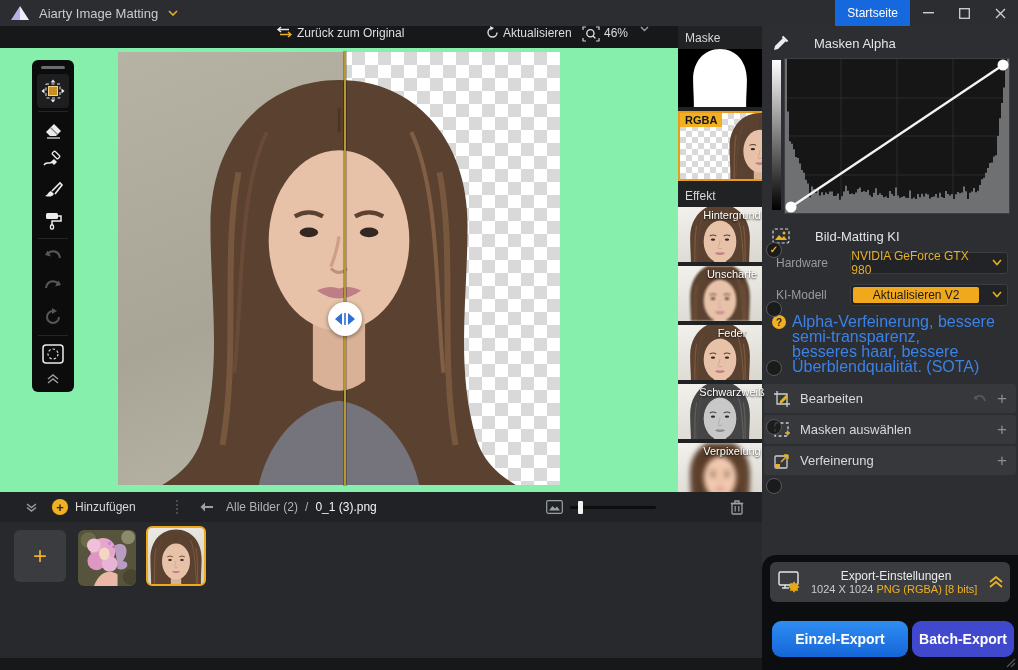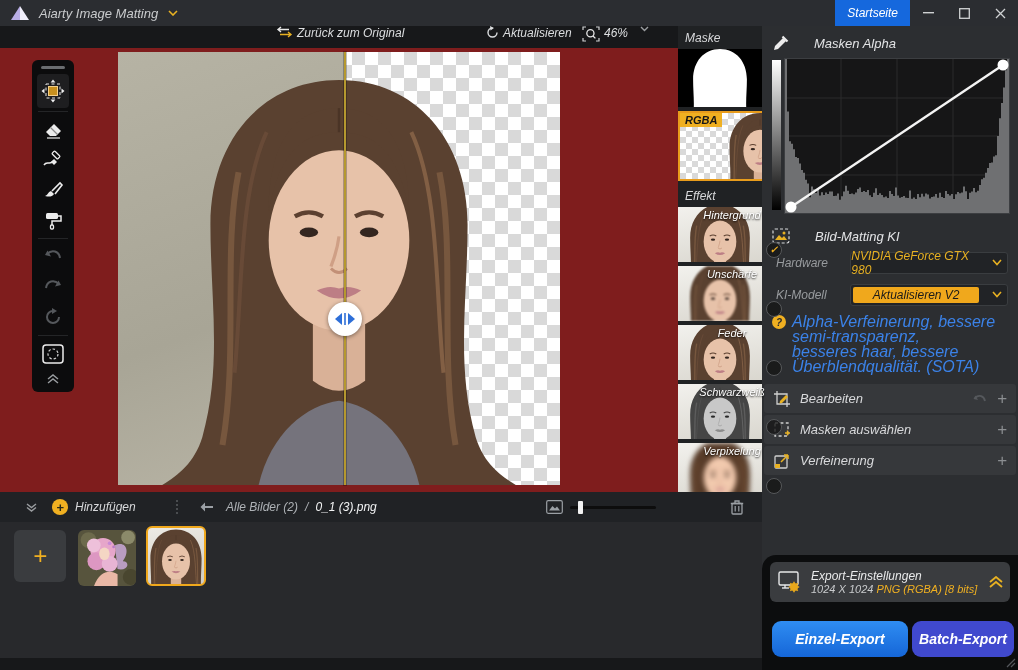--- a/index.html
+++ b/index.html
@@ -1,17 +1,17 @@
 <!DOCTYPE html>
 <html><head>
 <meta charset="utf-8">
 <style>
   html,body{margin:0;padding:0;background:#000;}
-  #app{position:relative;width:1018px;height:670px;background:#7f1d1d;overflow:hidden;
-       font-family:"Liberation Sans",sans-serif;font-style:italic;-webkit-font-smoothing:antialiased;}
+  #app{position:relative;width:1018px;height:670px;background:#86efac;overflow:hidden;
+       font-family:"Liberation Sans",sans-serif;-webkit-font-smoothing:antialiased;}
   .abs{position:absolute;}
   .flex{display:flex;align-items:center;}
 
   
   .titlebar{left:0;top:0;width:1018px;height:26px;background:#2b2d31;display:flex;align-items:center;}
   .app-title{color:#c9cbcd;font-size:13px;margin-left:8px;}
   .tb-chevron{margin-left:10px;}
   .home-btn{margin-left:auto;height:26px;padding:0 12px;background:#1568dd;color:#fff;font-size:12px;
             display:flex;align-items:center;cursor:default;}
   .winbtn{width:36px;height:26px;display:flex;align-items:center;justify-content:center;color:#cfd1d3;}
@@ -72,21 +72,21 @@
   .q-icon{width:14px;height:14px;border-radius:50%;background:#f0b021;color:#2a2a2a;font-size:10px;font-weight:bold;
           display:flex;align-items:center;justify-content:center;flex:0 0 auto;margin-top:1px;}
   .section-row{margin:0 2px 2px 2px;height:29px;background:#36383b;border-radius:3px;
                display:flex;align-items:center;padding:0 9px;gap:9px;}
   .section-row .lbl{color:#d8d9db;font-size:13px;flex:1;}
   .plus{color:#8b8e91;font-size:17px;line-height:1;font-weight:400;}
 
   .export-box{position:absolute;left:0;bottom:0;width:256px;height:115px;background:#0c0d0e;border-top-left-radius:14px;}
   .export-row{position:absolute;left:8px;top:7px;width:226px;height:40px;background:#3a3c3f;border-radius:6px;
               display:flex;align-items:center;padding:0 7px;gap:8px;}
-  .export-title{color:#e9eaeb;font-size:12px;line-height:14px;}
+  .export-title{color:#e9eaeb;font-size:12px;line-height:14px;text-align:center;}
   .export-sub{font-size:11px;line-height:13px;}
   .export-dims{color:#c9cbcd;}
   .export-fmt{color:#f0b021;}
   .btn-single{position:absolute;left:10px;top:66px;width:136px;height:36px;border-radius:9px;
               background:linear-gradient(#2f8df2,#1566d8);color:#fff;font-weight:bold;font-size:14px;
               display:flex;align-items:center;justify-content:center;}
   .btn-batch{position:absolute;left:150px;top:66px;width:102px;height:36px;border-radius:9px;
              background:#4049ce;color:#fff;font-weight:bold;font-size:14px;
              display:flex;align-items:center;justify-content:center;}
 

